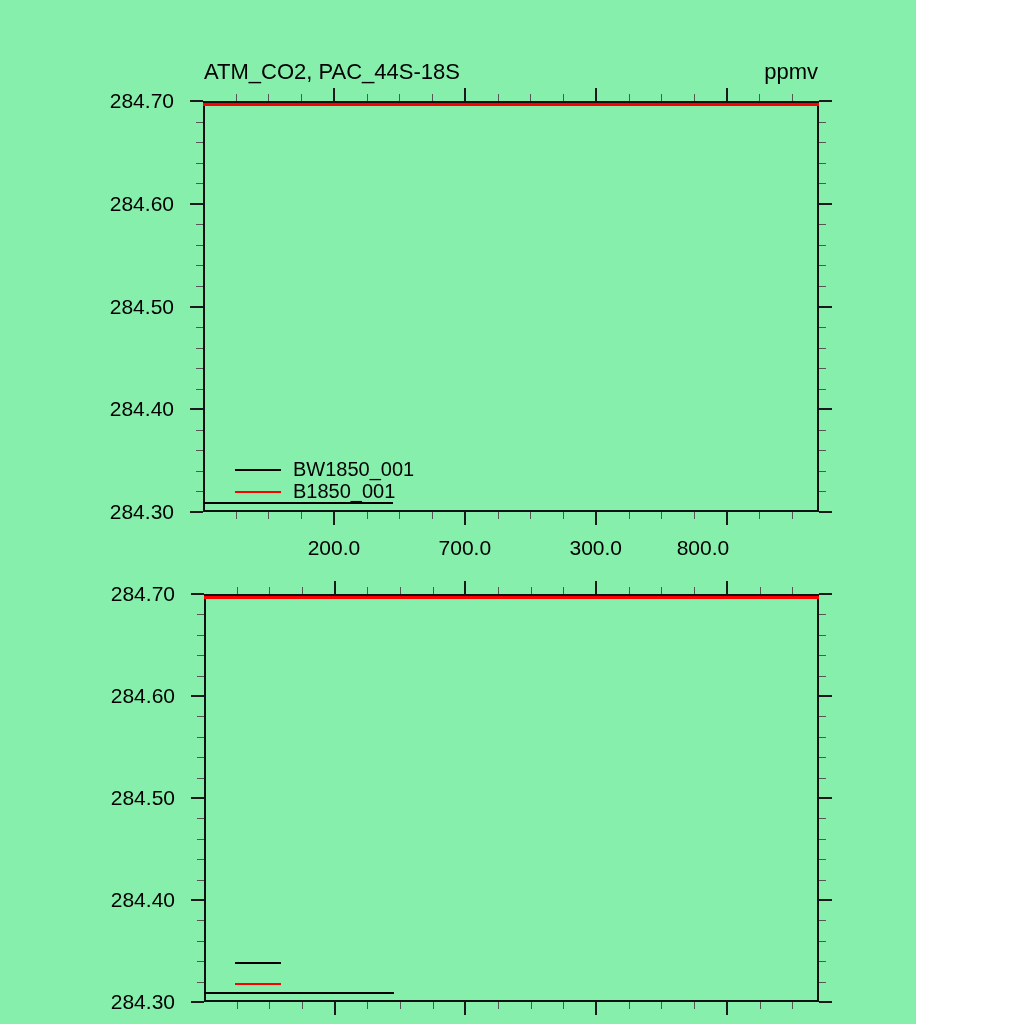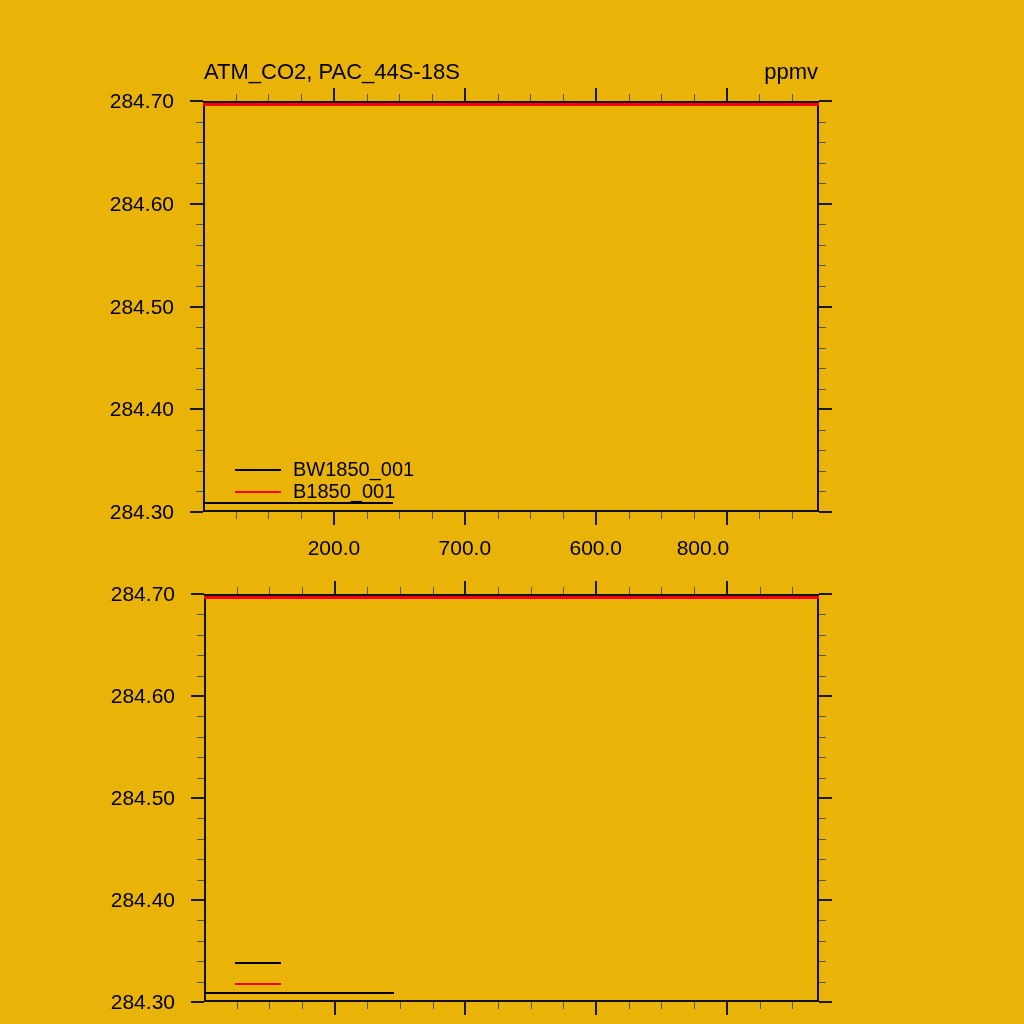--- a/index.html
+++ b/index.html
@@ -1,16 +1,16 @@
 <!DOCTYPE html>
 <html><head>
 <meta charset="utf-8">
 <style>
   html,body{margin:0;padding:0;background:#fff;}
-  #stage{position:relative;width:1024px;height:1024px;background:#eab308;
+  #stage{position:relative;width:916px;height:1024px;background:#86efac;
          font-family:"Liberation Sans",sans-serif;color:#000;overflow:hidden;}
   .frame{position:absolute;border:2px solid #111;box-sizing:border-box;}
   .tick{position:absolute;}
   .tick.major{background:#1a1a1a;}
   .tick.minor{background:#555;}
   .lbl{position:absolute;white-space:nowrap;line-height:24px;}
   .title-lbl{font-size:22px;line-height:22px;}
   .axis-lbl{font-size:21px;}
   .legend-lbl{font-size:20px;line-height:22px;}
   .series-line{position:absolute;}
@@ -55,21 +55,21 @@
     <div class="tick minor" style="left: 661px; top: 512px; width: 1px; height: 7px;"></div>
     <div class="tick minor" style="left: 661px; top: 94px; width: 1px; height: 7px;"></div>
     <div class="tick minor" style="left: 694px; top: 512px; width: 1px; height: 7px;"></div>
     <div class="tick minor" style="left: 694px; top: 94px; width: 1px; height: 7px;"></div>
     <div class="tick minor" style="left: 759px; top: 512px; width: 1px; height: 7px;"></div>
     <div class="tick minor" style="left: 759px; top: 94px; width: 1px; height: 7px;"></div>
     <div class="tick minor" style="left: 792px; top: 512px; width: 1px; height: 7px;"></div>
     <div class="tick minor" style="left: 792px; top: 94px; width: 1px; height: 7px;"></div>
     <div class="lbl axis-lbl" style="left: 283.925px; top: 536px; width: 100px; text-align: center;">200.0</div>
     <div class="lbl axis-lbl" style="left: 414.849px; top: 536px; width: 100px; text-align: center;">700.0</div>
-    <div class="lbl axis-lbl" style="left: 545.774px; top: 536px; width: 100px; text-align: center;">600.0</div>
+    <div class="lbl axis-lbl" style="left: 545.774px; top: 536px; width: 100px; text-align: center;">300.0</div>
     <div class="lbl axis-lbl" style="left: 676.698px; top: 536px; width: 100px; text-align: left;">800.0</div>
     <div class="tick major" style="left: 190px; top: 511px; width: 13px; height: 2px;"></div>
     <div class="tick major" style="left: 819px; top: 511px; width: 13px; height: 2px;"></div>
     <div class="tick major" style="left: 190px; top: 408px; width: 13px; height: 2px;"></div>
     <div class="tick major" style="left: 819px; top: 408px; width: 13px; height: 2px;"></div>
     <div class="tick major" style="left: 190px; top: 306px; width: 13px; height: 2px;"></div>
     <div class="tick major" style="left: 819px; top: 306px; width: 13px; height: 2px;"></div>
     <div class="tick major" style="left: 190px; top: 203px; width: 13px; height: 2px;"></div>
     <div class="tick major" style="left: 819px; top: 203px; width: 13px; height: 2px;"></div>
     <div class="tick major" style="left: 190px; top: 100px; width: 13px; height: 2px;"></div>

